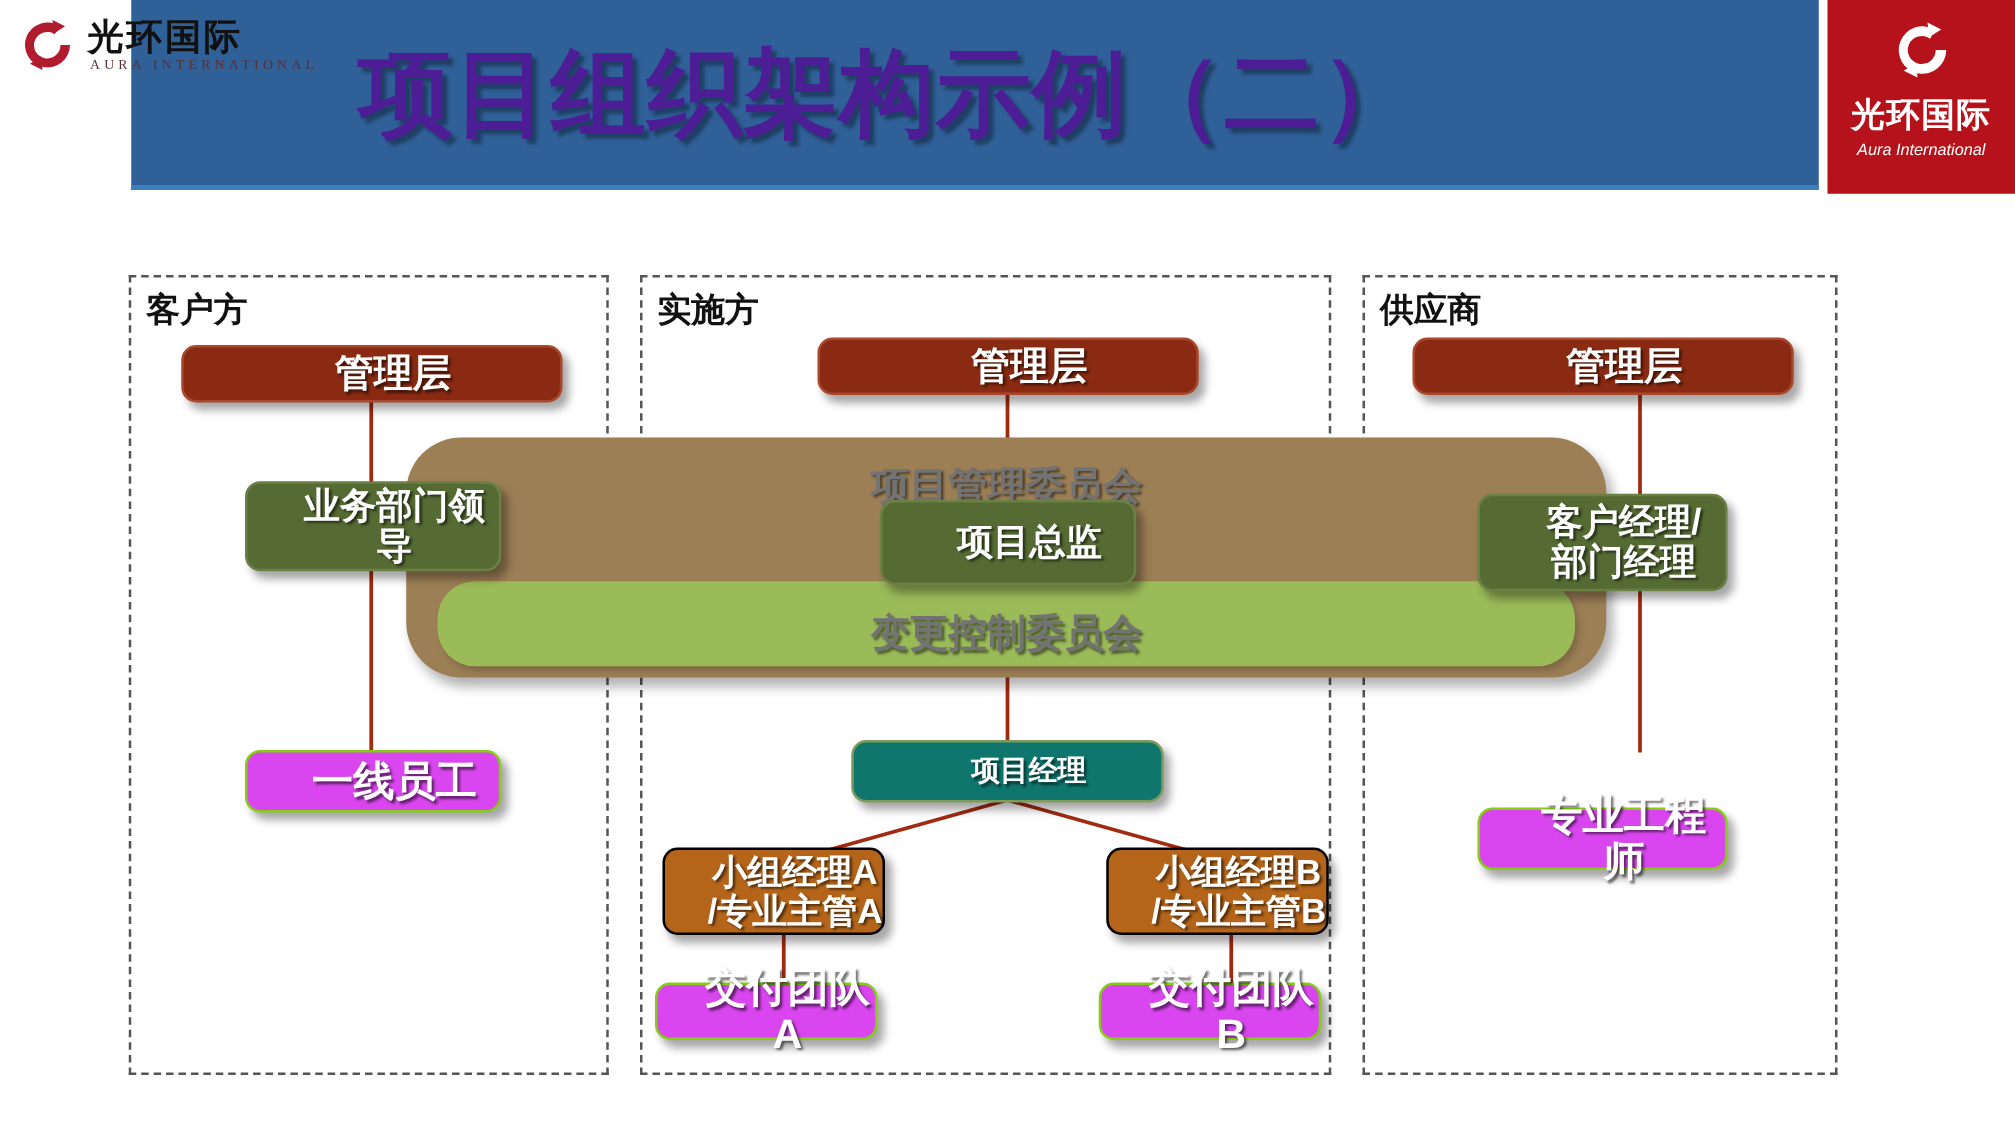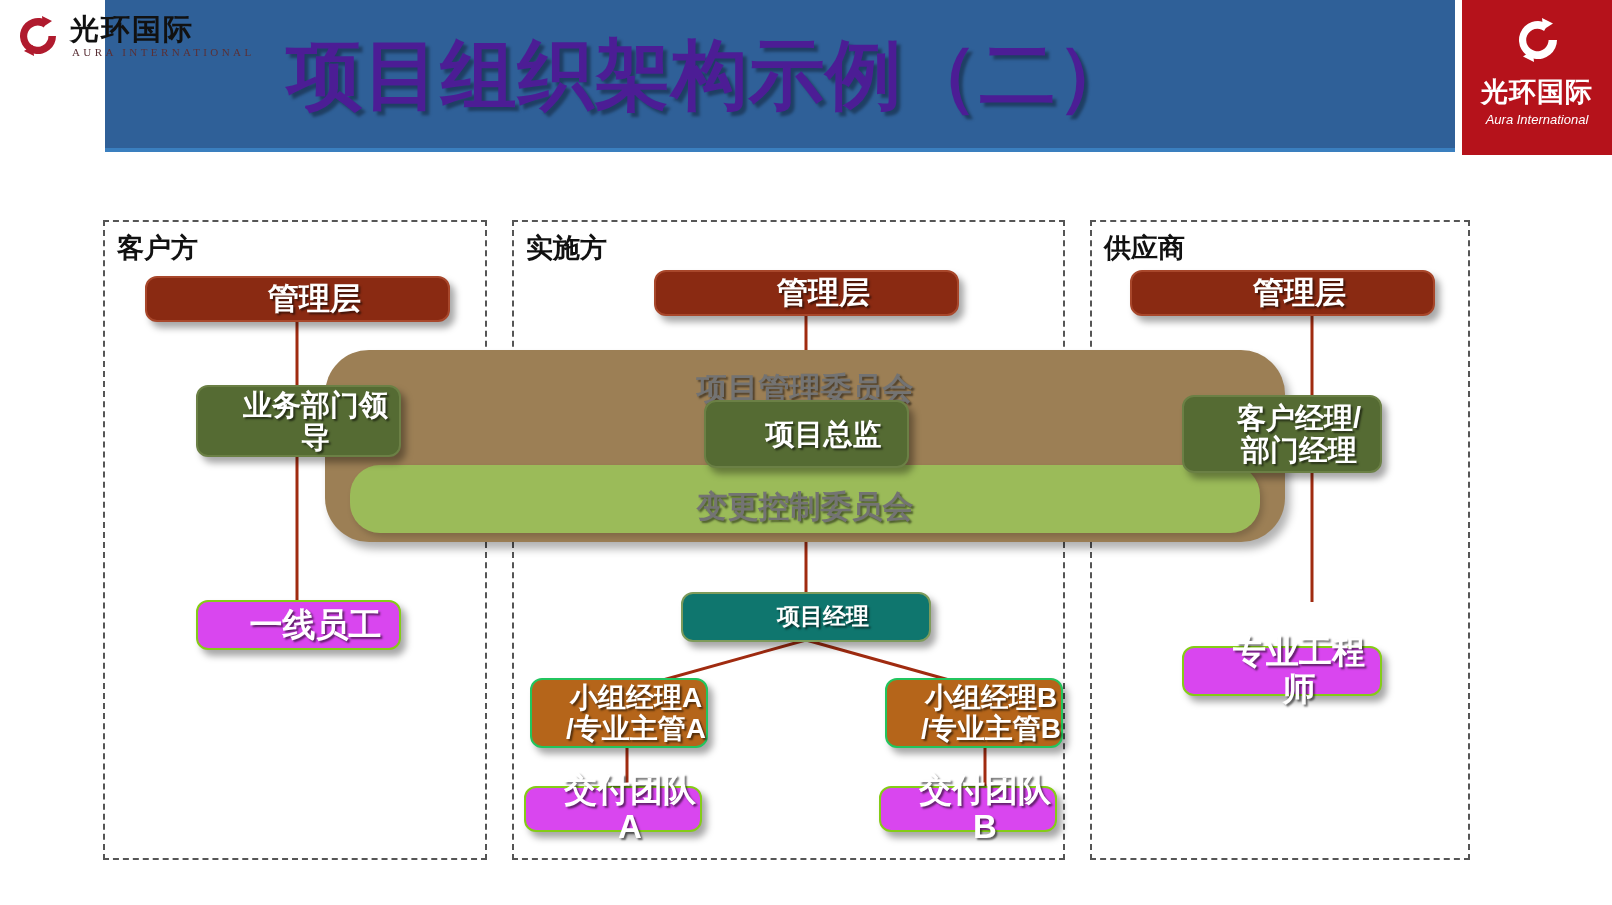--- a/index.html
+++ b/index.html
@@ -169,21 +169,21 @@
     border: 2px solid #6B8045;
     font-size: 29px;
   }
   .node.olive-lite {
     background: #0f766e;
     border: 2px solid #7E9B5B;
     font-size: 23px;
   }
   .node.orange {
     background: #B5651A;
-    border: 2px solid #22c55e;
+    border: 2px solid #000000;
     font-size: 28px;
   }
   .node.blue {
     background: #d946ef;
     border: 2px solid #84cc16;
     font-size: 33px;
   }
 
   
   .committee-brown {

